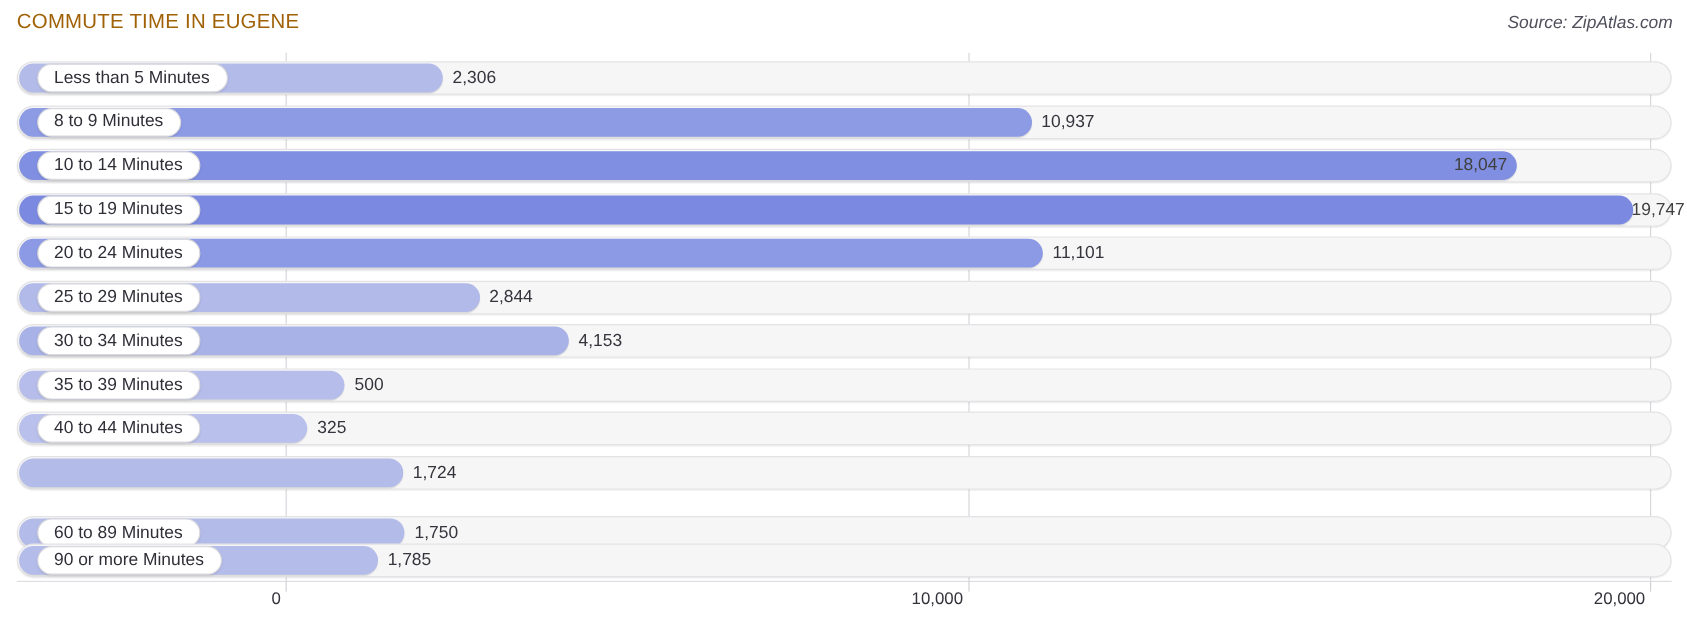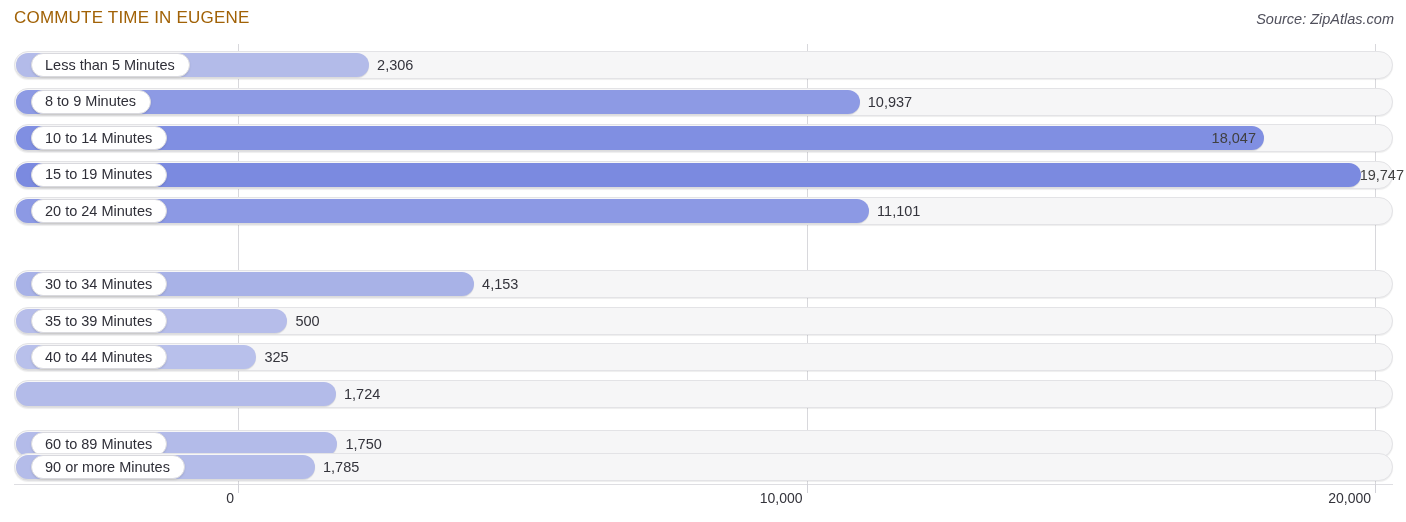--- a/index.html
+++ b/index.html
@@ -203,20 +203,28 @@
         <div class="bar-value inside" style="left: 1366px; transform: translateX(-100%); margin-left: 24px;">19,747</div>
       </div>
       <div class="bar-row" style="top: 153.2px;">
         <div class="bar-track"></div>
         <div class="bar-fill" style="width: 853.092px; background: rgb(140, 153, 228);"></div>
         <div class="bar-pill">
           <span class="bar-pill-label">20 to 24 Minutes</span>
         </div>
         <div class="bar-value outside" style="left: 863.092px;">11,101</div>
       </div>
+      <div class="bar-row" style="top: 189.75px;">
+        <div class="bar-track"></div>
+        <div class="bar-fill" style="width: 383.681px; background: rgb(177, 186, 233);"></div>
+        <div class="bar-pill">
+          <span class="bar-pill-label">25 to 29 Minutes</span>
+        </div>
+        <div class="bar-value outside" style="left: 393.681px;">2,844</div>
+      </div>
       <div class="bar-row" style="top: 226.3px;">
         <div class="bar-track"></div>
         <div class="bar-fill" style="width: 458.098px; background: rgb(168, 178, 231);"></div>
         <div class="bar-pill">
           <span class="bar-pill-label">30 to 34 Minutes</span>
         </div>
         <div class="bar-value outside" style="left: 468.098px;">4,153</div>
       </div>
       <div class="bar-row" style="top: 262.85px;">
         <div class="bar-track"></div>

